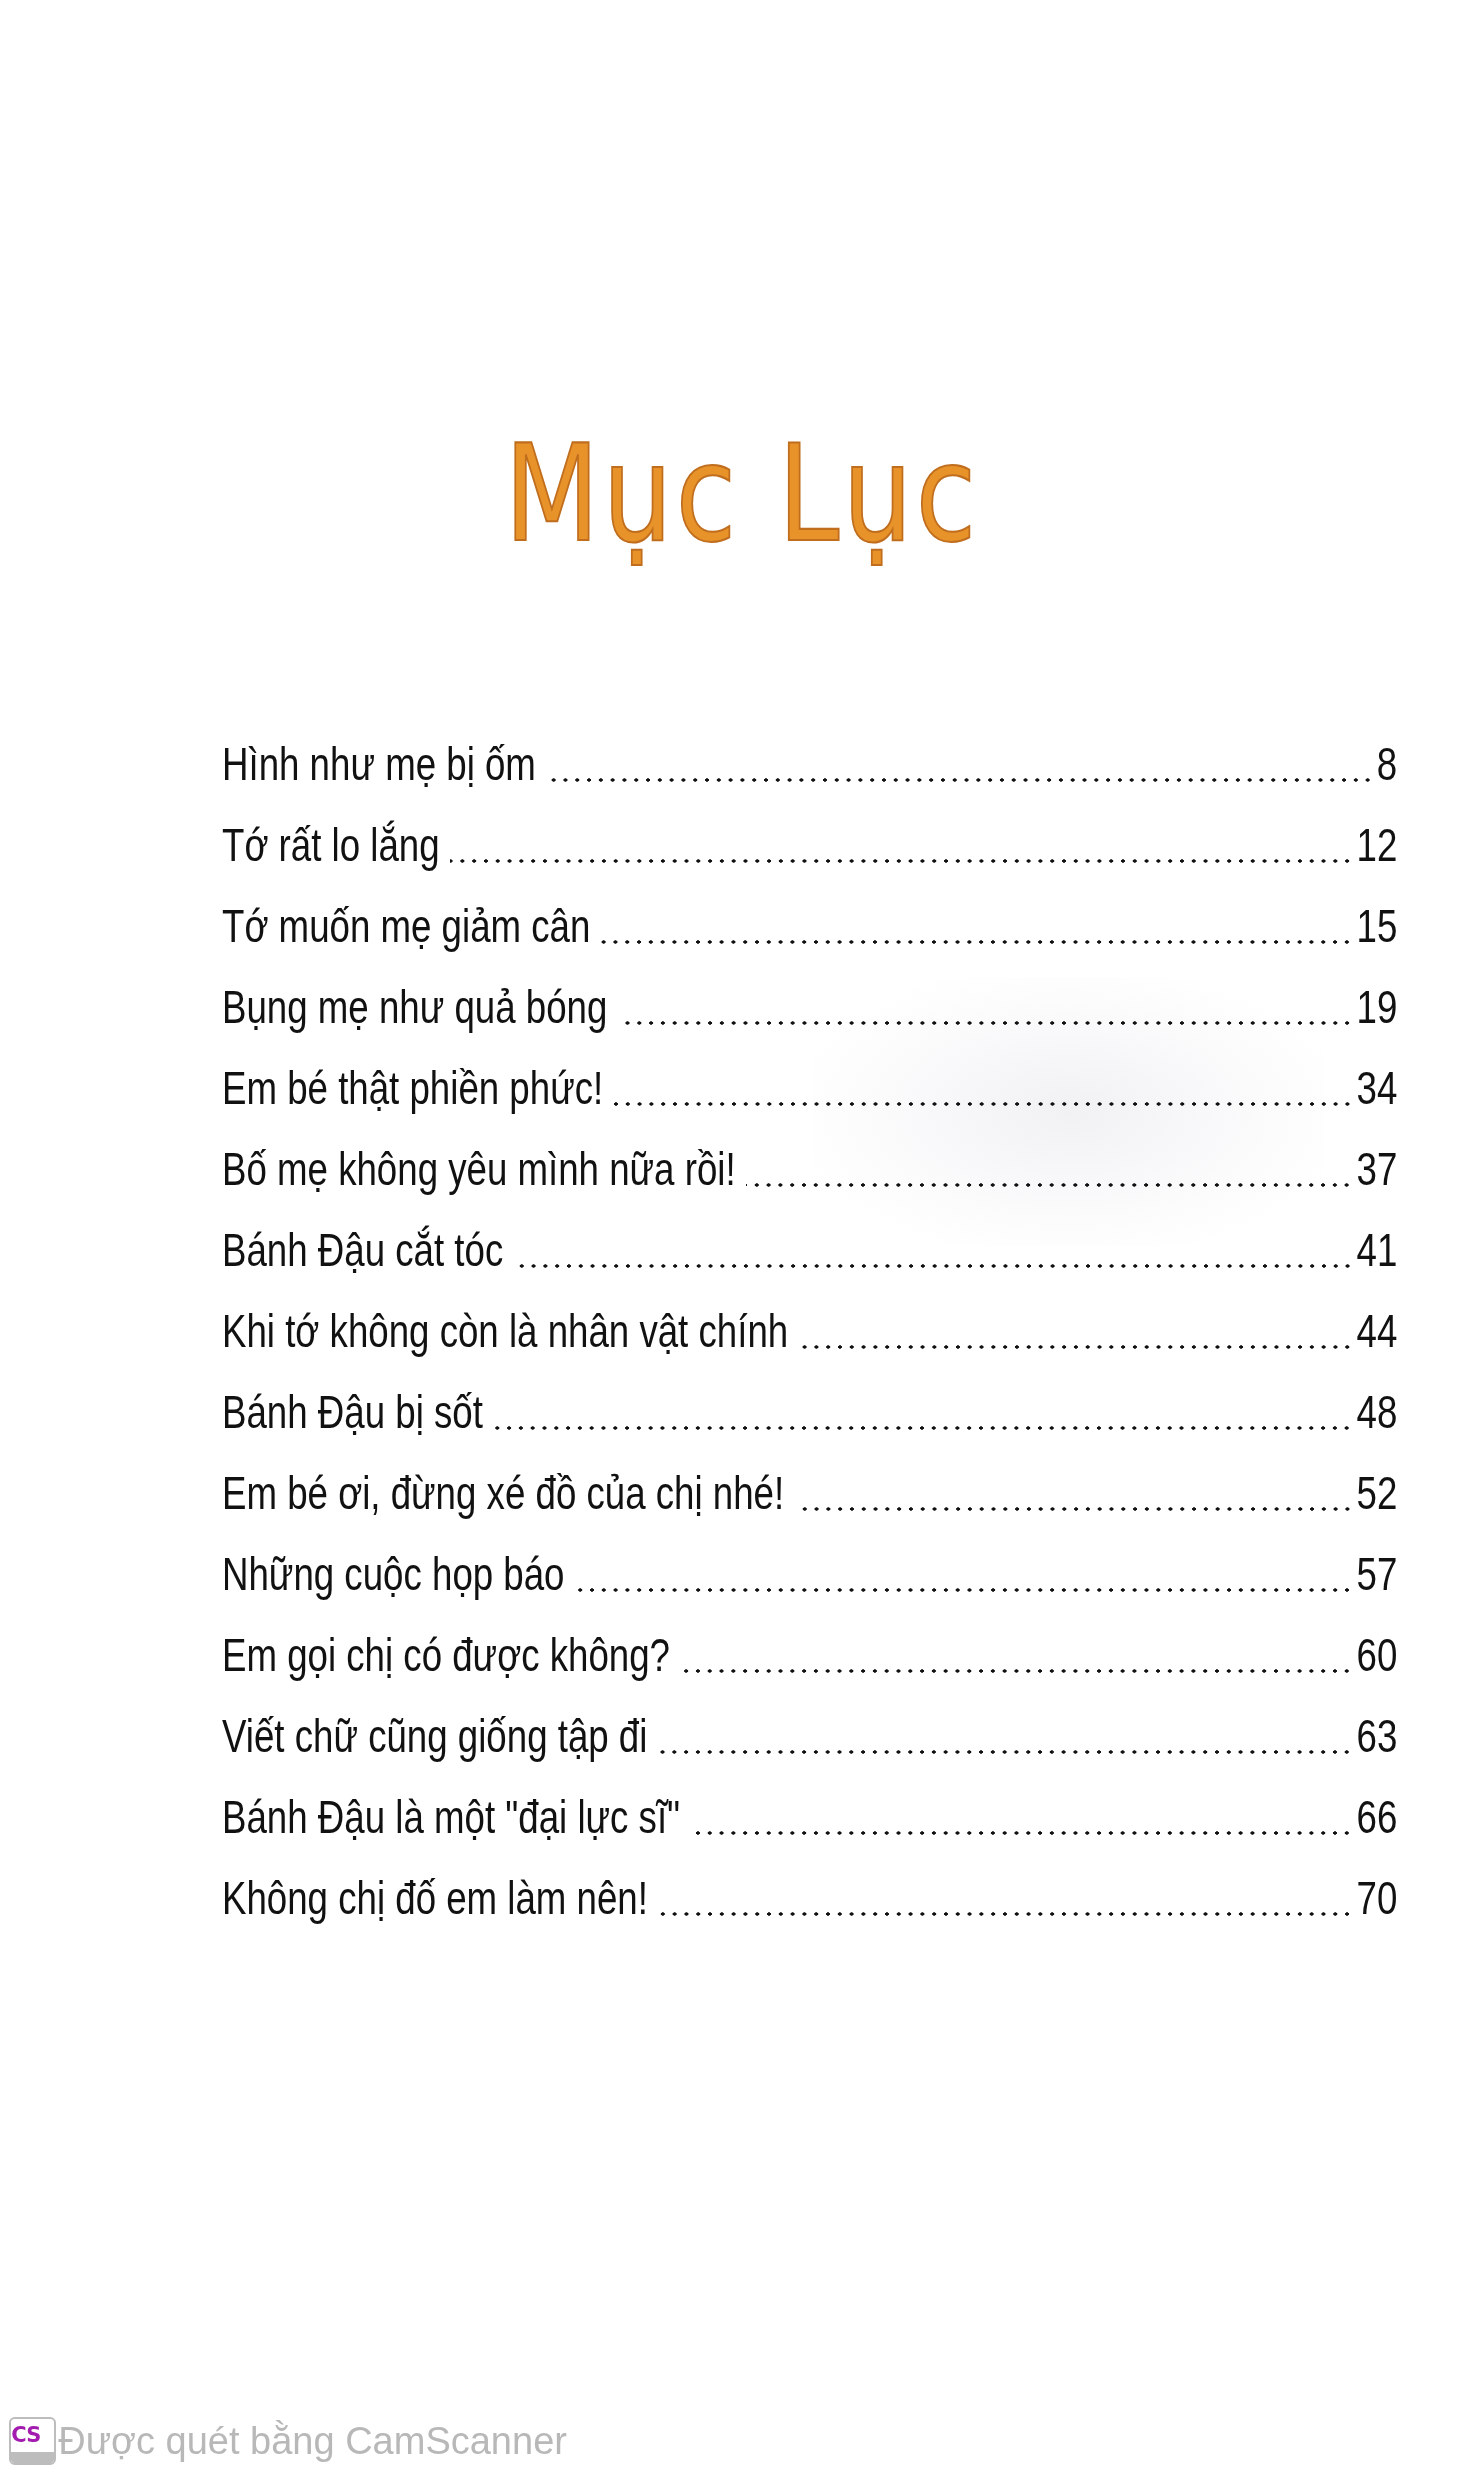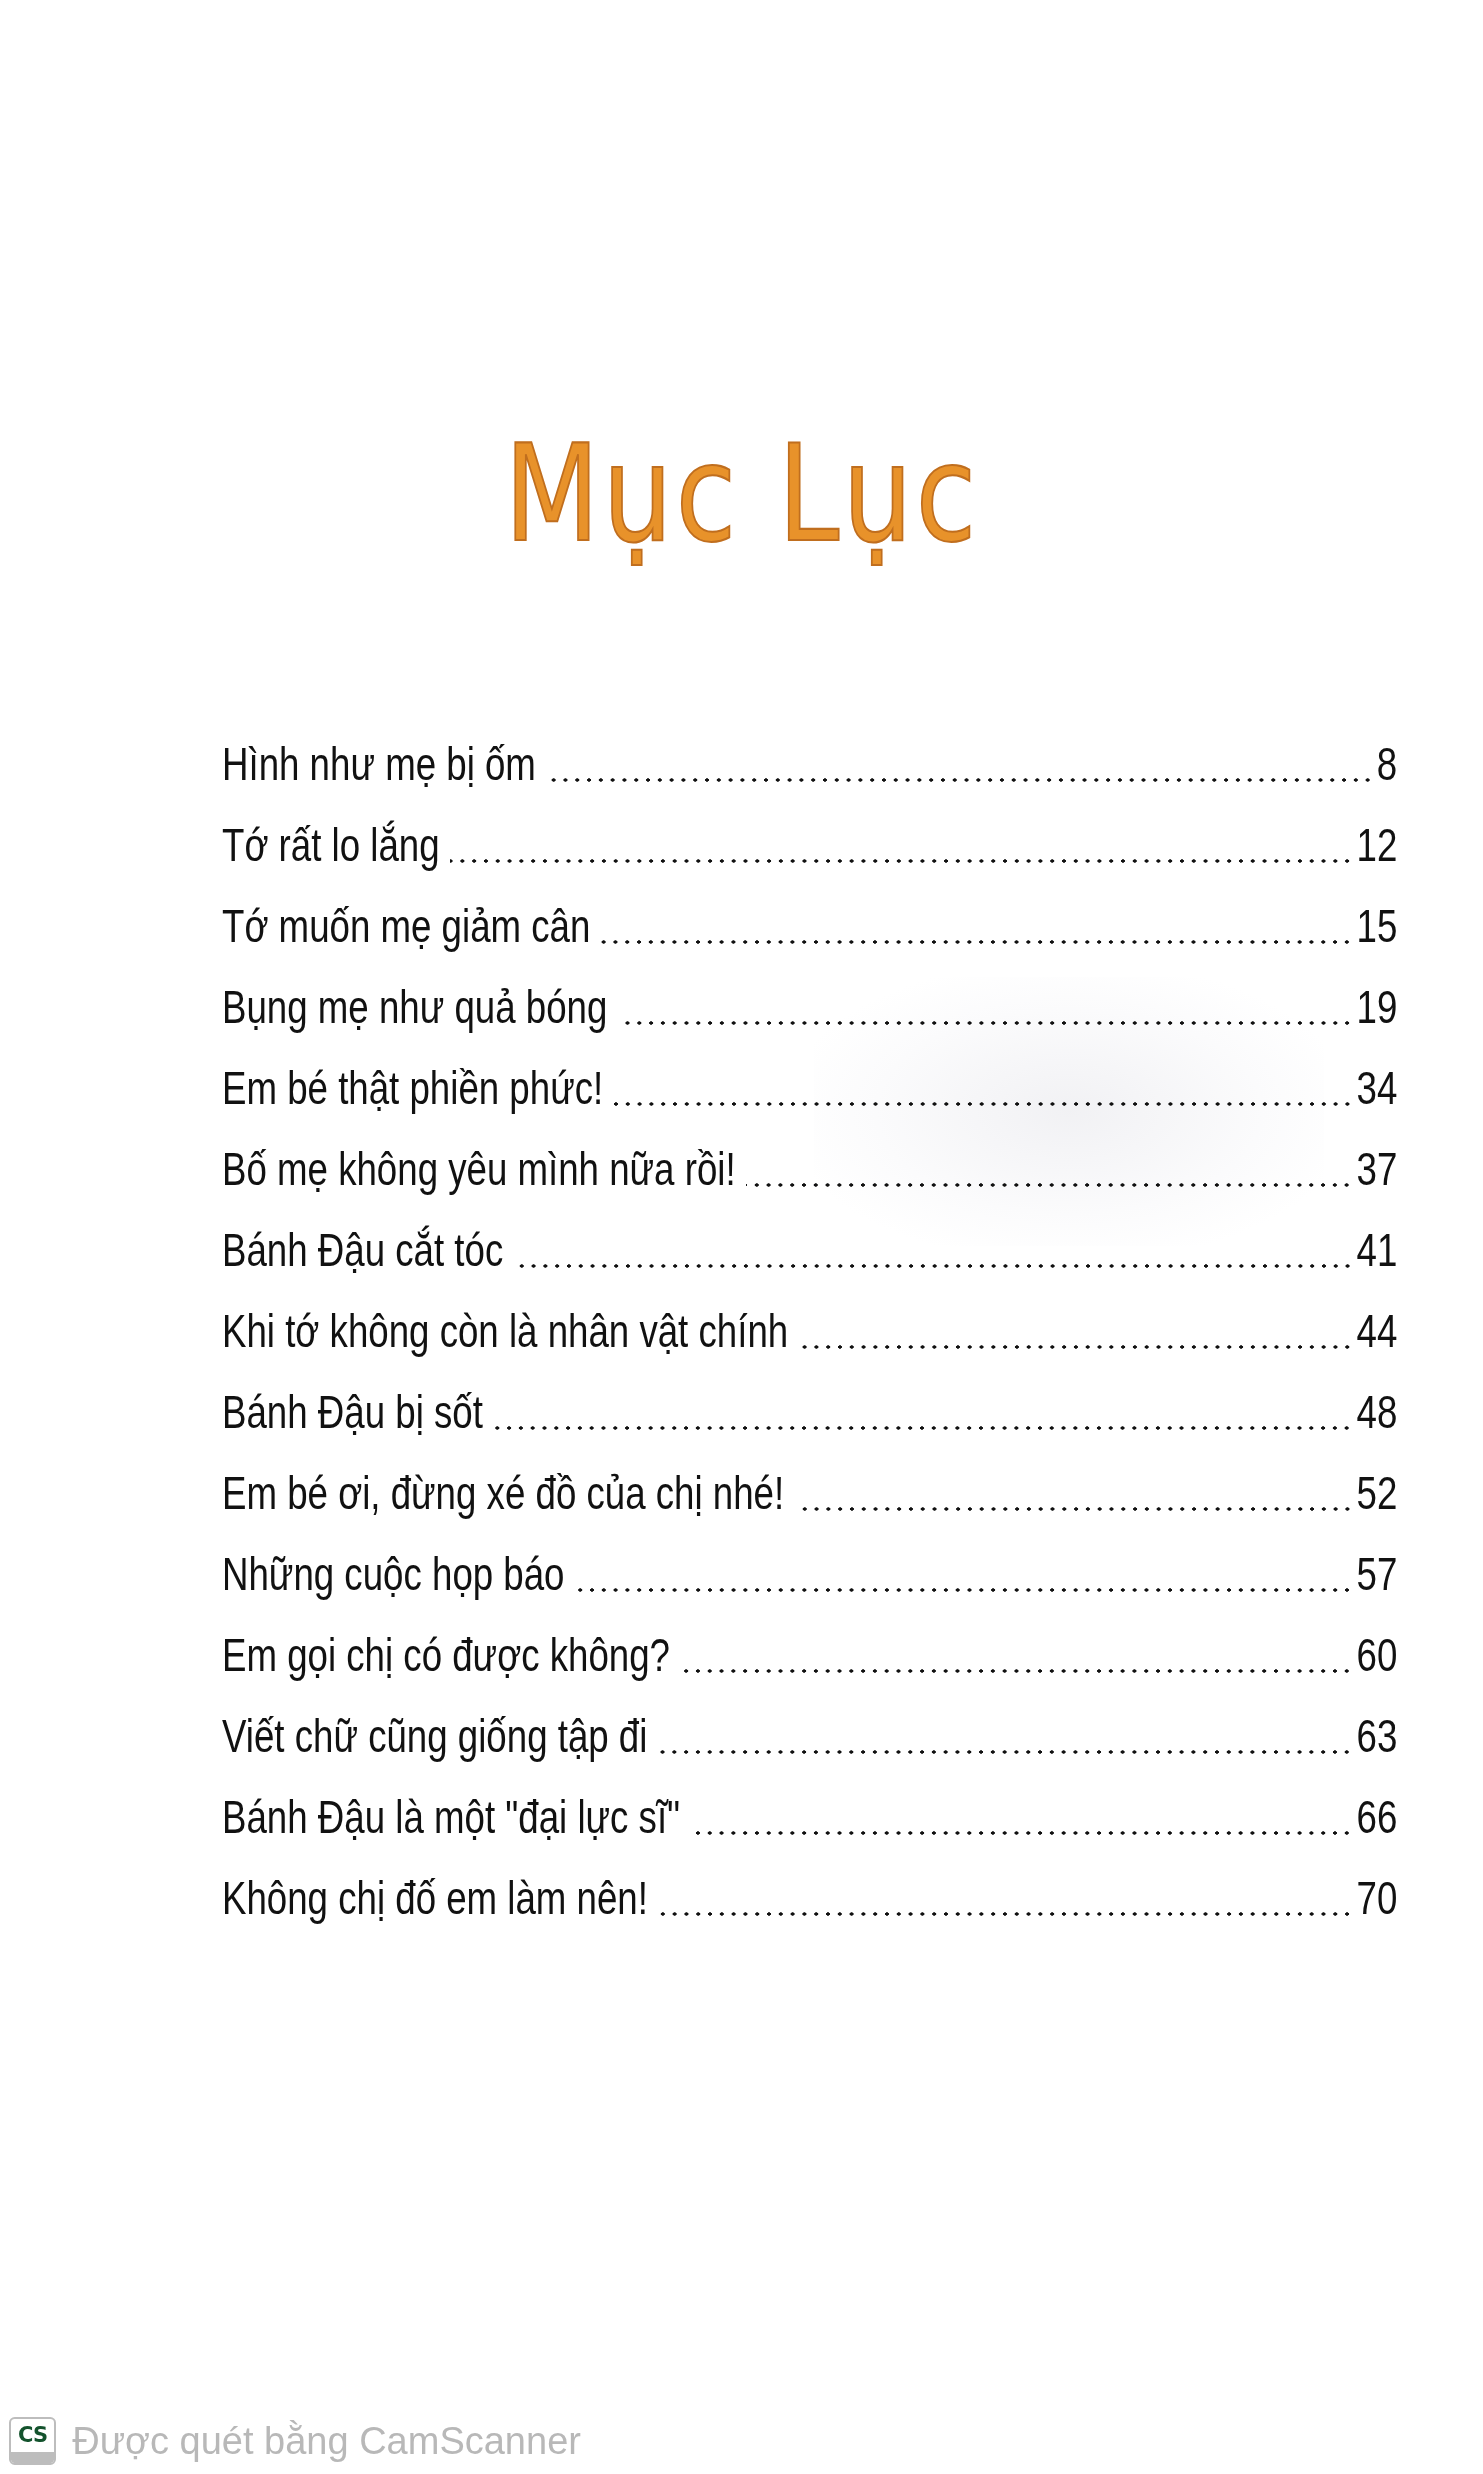--- a/index.html
+++ b/index.html
@@ -110,38 +110,38 @@
     position: relative;
     box-sizing: border-box;
     overflow: hidden;
     background: #ffffff;
   }
   .cs-logo-text {
     position: absolute;
     left: 0;
     right: 0;
     top: 4.2px;
-    text-align: center;
+    text-align: left;
     font-family: "DejaVu Sans", sans-serif;
     font-weight: bold;
     font-size: 21px;
     line-height: 25.5px;
-    color: #14532d;
+    color: #a21caf;
     letter-spacing: -0.7px;
   }
   .cs-logo-bar {
     position: absolute;
     left: 0;
     right: 0;
     bottom: 0;
     height: 10.6px;
     background: #BDBDBD;
   }
   .watermark-text {
-    margin-left: 16px;
+    margin-left: 2px;
     font-family: "Liberation Sans", sans-serif;
     font-size: 38px;
     line-height: 45px;
     color: #B8B8B8;
     white-space: nowrap;
   }
 </style>
 </head>
 <body>
 

